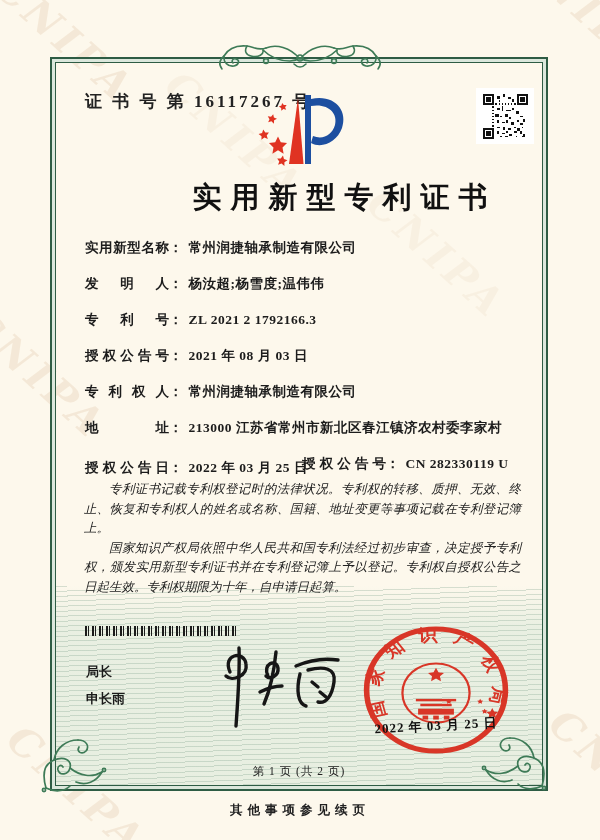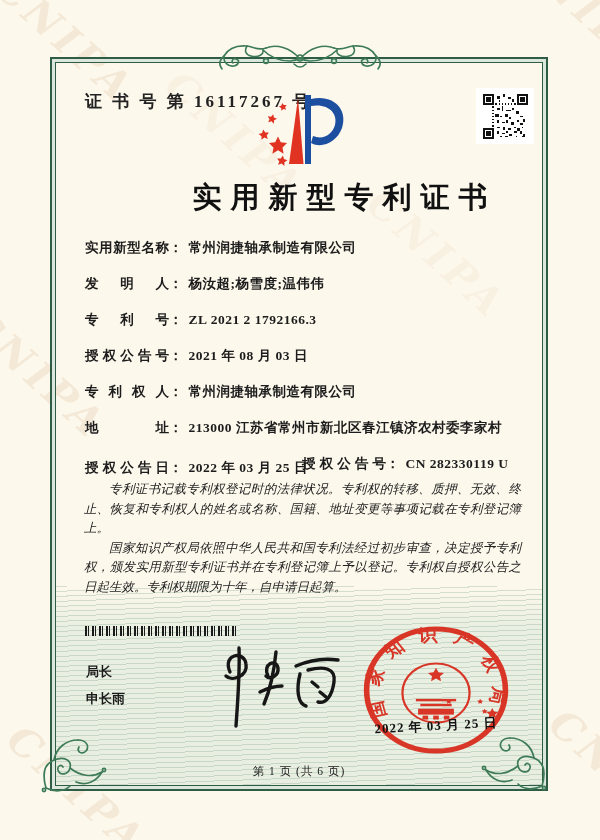--- a/index.html
+++ b/index.html
@@ -307,15 +307,16 @@
         <rect x="53" y="81" width="28" height="2.5"></rect>
         <rect x="51" y="86" width="32" height="6"></rect>
         <rect x="55" y="93" width="5" height="4"></rect>
           <rect x="64.5" y="93" width="5" height="4"></rect>
           <rect x="74" y="93" width="5" height="4"></rect>
       </g>
     </g>
   </svg>
   <div class="seal-date">2022 年 03 月 25 日</div>
 
-  <div class="page-no">第 1 页 (共 6 页)</div>
+  <div class="page-no">第 1 页 (共 2 页)</div>
+  <div class="cont-note">其他事项参见续页</div>
 
 </div>
 
 </body></html>

